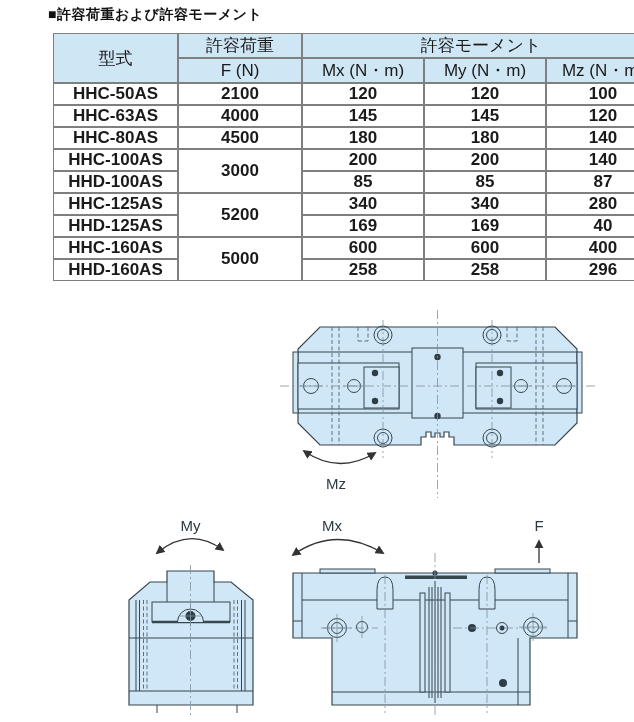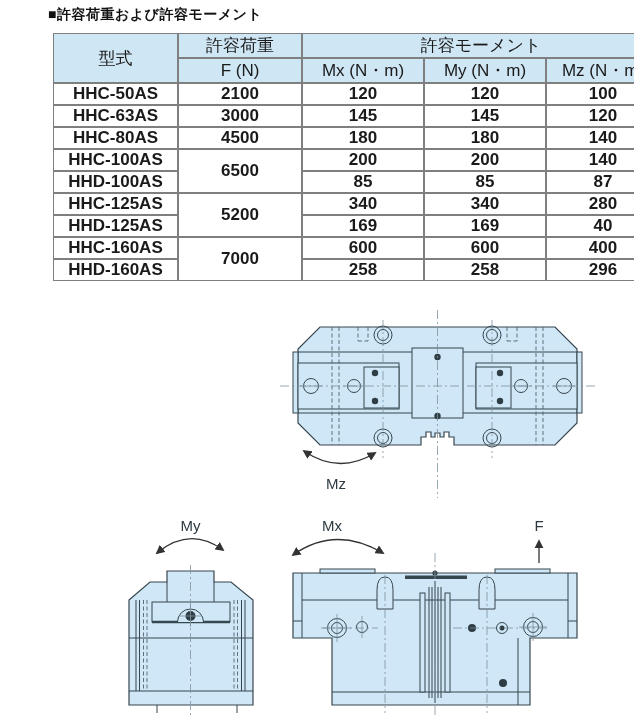--- a/index.html
+++ b/index.html
@@ -47,35 +47,35 @@
     <tbody>
       <tr>
         <td>HHC-50AS</td>
         <td>2100</td>
         <td>120</td>
         <td>120</td>
         <td>100</td>
       </tr>
       <tr>
         <td>HHC-63AS</td>
-        <td>3000</td>
+        <td>4000</td>
         <td>145</td>
         <td>145</td>
         <td>120</td>
       </tr>
       <tr>
         <td>HHC-80AS</td>
         <td>4500</td>
         <td>180</td>
         <td>180</td>
         <td>140</td>
       </tr>
       <tr>
         <td>HHC-100AS</td>
-        <td rowspan="2">6500</td>
+        <td rowspan="2">3000</td>
         <td>200</td>
         <td>200</td>
         <td>140</td>
       </tr>
       <tr>
         <td>HHD-100AS</td>
         <td>85</td>
         <td>85</td>
         <td>87</td>
       </tr>
@@ -87,21 +87,21 @@
         <td>280</td>
       </tr>
       <tr>
         <td>HHD-125AS</td>
         <td>169</td>
         <td>169</td>
         <td>40</td>
       </tr>
       <tr>
         <td>HHC-160AS</td>
-        <td rowspan="2">7000</td>
+        <td rowspan="2">5000</td>
         <td>600</td>
         <td>600</td>
         <td>400</td>
       </tr>
       <tr>
         <td>HHD-160AS</td>
         <td>258</td>
         <td>258</td>
         <td>296</td>
       </tr>

